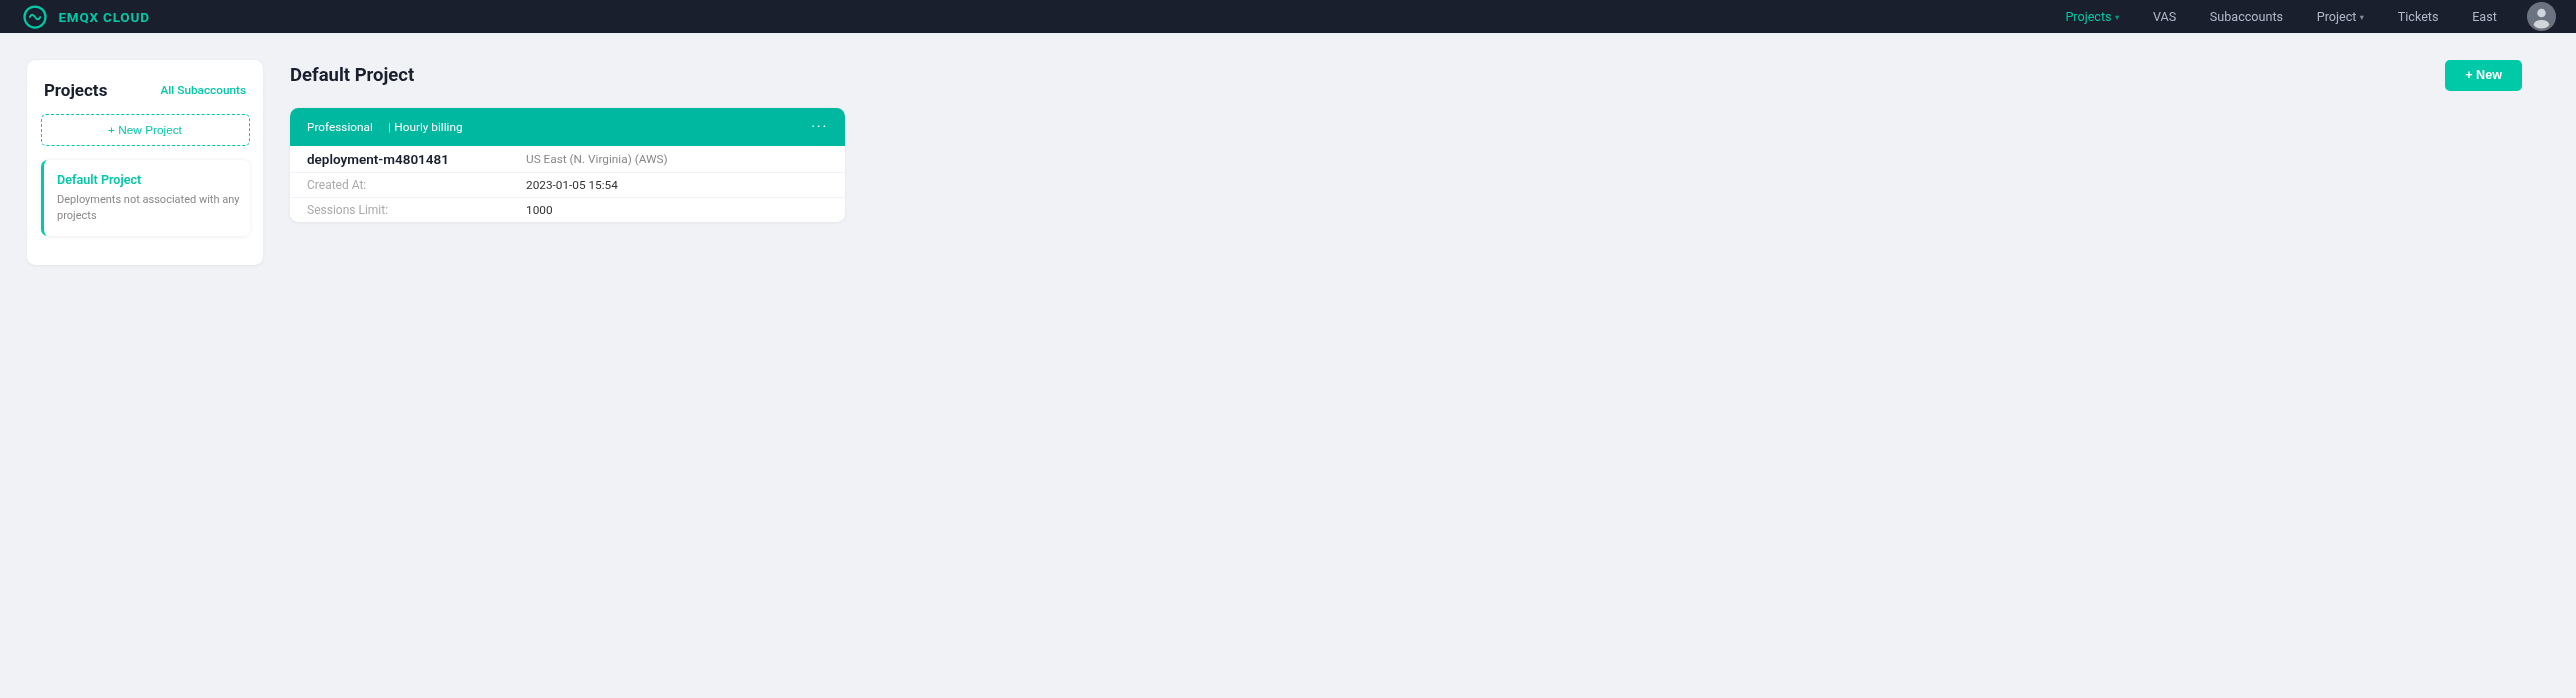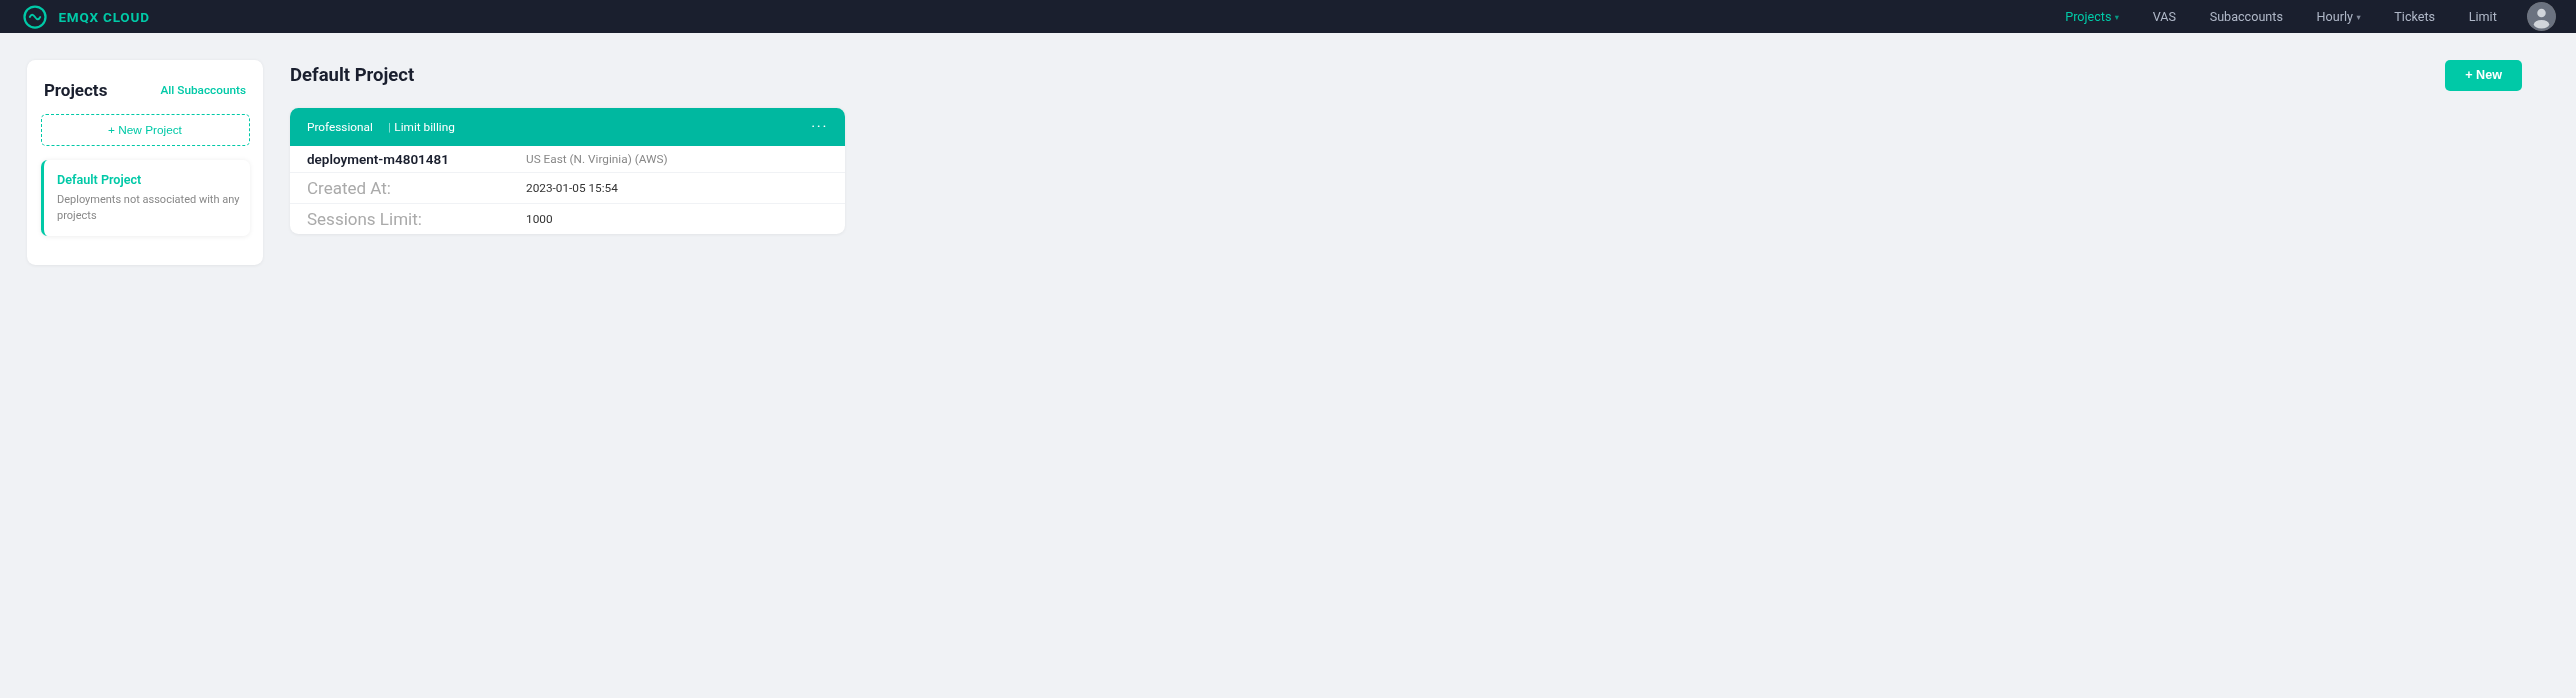--- a/index.html
+++ b/index.html
@@ -226,21 +226,21 @@
       font-weight: 600;
       color: #1a1f2e;
       min-width: 219px;
     }
     .card-region {
       color: #888;
       font-size: 11.8px;
     }
     .card-label {
       color: #aaa;
-      font-size: 17px;
+      font-size: 12px;
       min-width: 219px;
     }
     .card-value {
       color: #333;
       font-size: 11.8px;
     }
     .status-dot {
       width: 8.4px;
       height: 8.4px;
       border-radius: 50%;
@@ -284,28 +284,28 @@
       <span>Projects</span>
       <span class="chevron">▾</span>
     </a>
     <a class="nav-link">
       <span>VAS</span>
     </a>
     <a class="nav-link">
       <span>Subaccounts</span>
     </a>
     <a class="nav-link">
-      <span>Hourly</span>
+      <span>Project</span>
       <span class="chevron">▾</span>
     </a>
     <a class="nav-link">
       <span>Tickets</span>
     </a>
     <a class="nav-link">
-      <span>Limit</span>
+      <span>East</span>
     </a>
     <div class="nav-avatar">
       <svg viewBox="0 0 34 34" fill="none" xmlns="http://www.w3.org/2000/svg">
         <circle cx="17" cy="17" r="17" fill="#6b7280"></circle>
         <circle cx="17" cy="13" r="5" fill="#d1d5db"></circle>
         <ellipse cx="17" cy="26" rx="9" ry="5" fill="#d1d5db"></ellipse>
       </svg>
     </div>
   </div>
 </nav>
@@ -328,21 +328,21 @@
     <div class="content-header">
       <h1 class="project-title">Default Project</h1>
       <button class="new-btn">+ New</button>
     </div>
 
     <div class="deployment-card">
       <div class="card-header">
         <div class="card-header-tags">
           <span class="card-tag">Professional</span>
           <span class="card-tag-divider">|</span>
-          <span class="card-tag">Limit billing</span>
+          <span class="card-tag">Hourly billing</span>
         </div>
         <span class="card-menu-icon">···</span>
       </div>
       <div class="card-body">
         <div class="card-row">
           <span class="card-deployment-name">deployment-m4801481</span>
           <span class="card-region">US East (N. Virginia) (AWS)</span>
         </div>
         <div class="card-row">
           <span class="card-label">Created At:</span>

